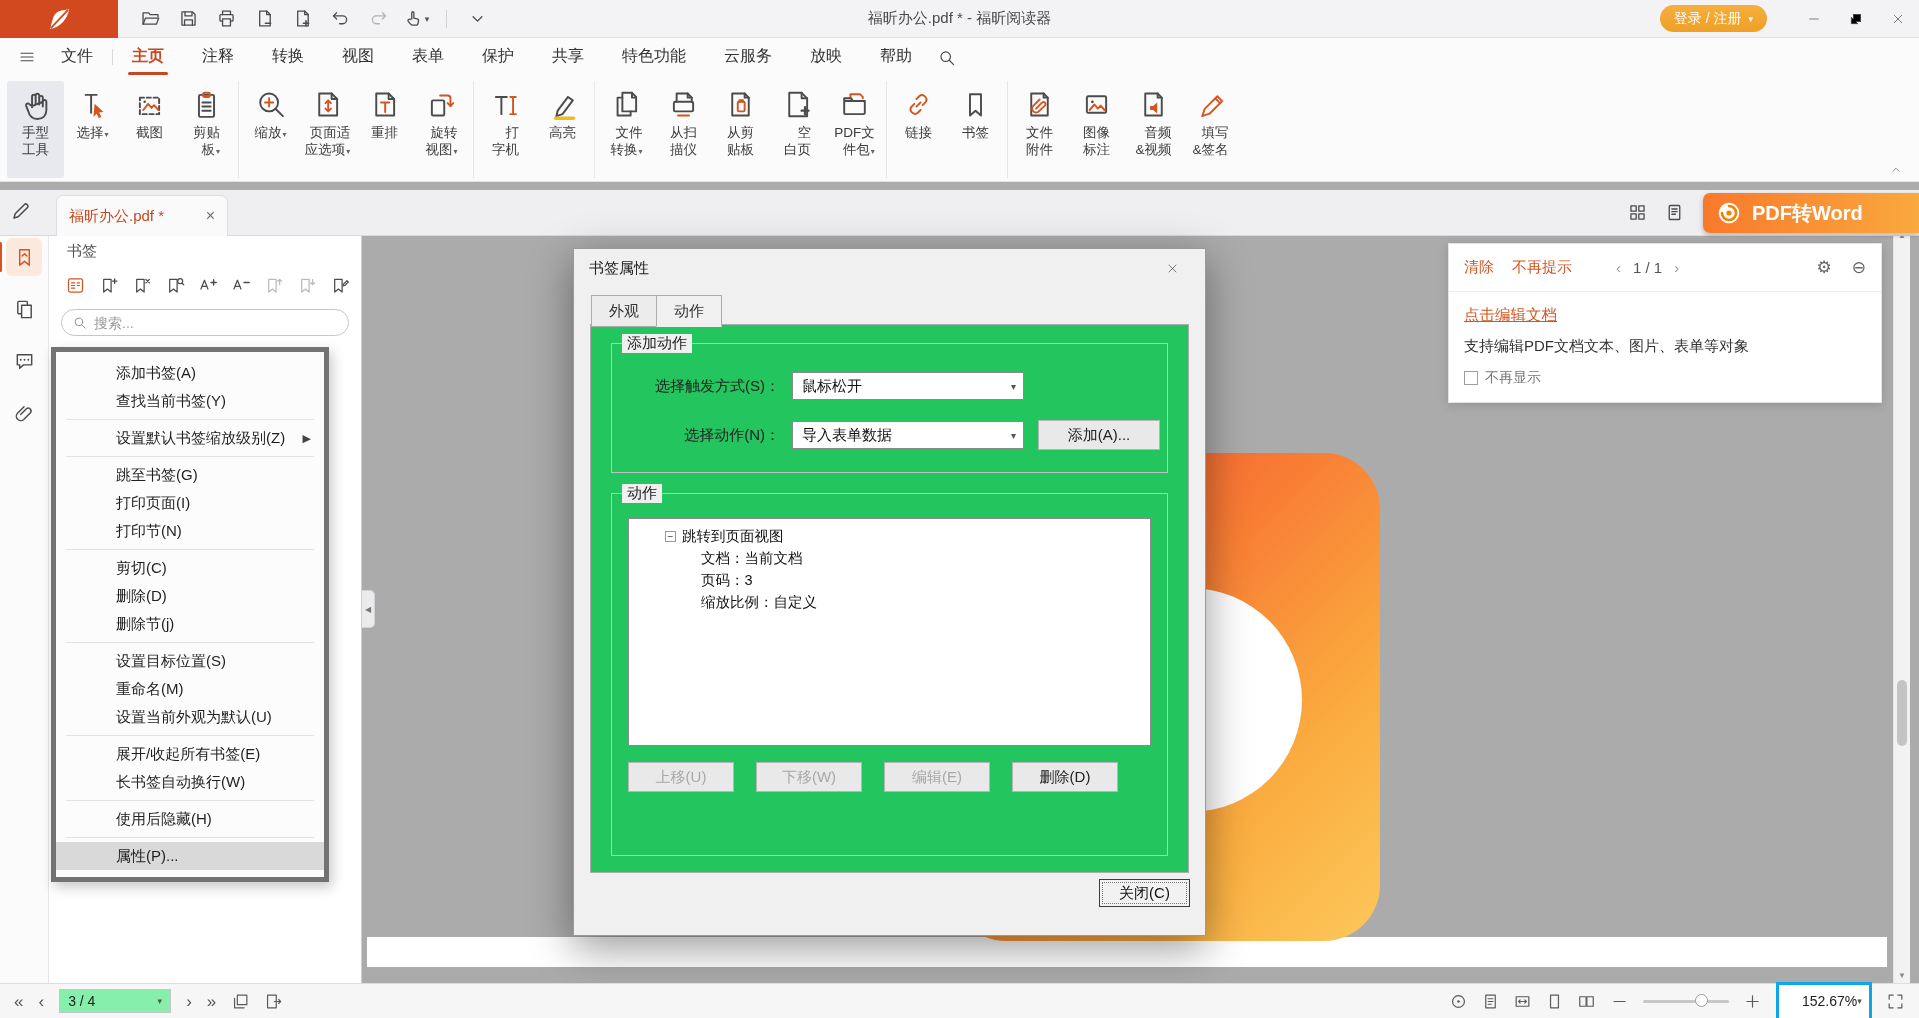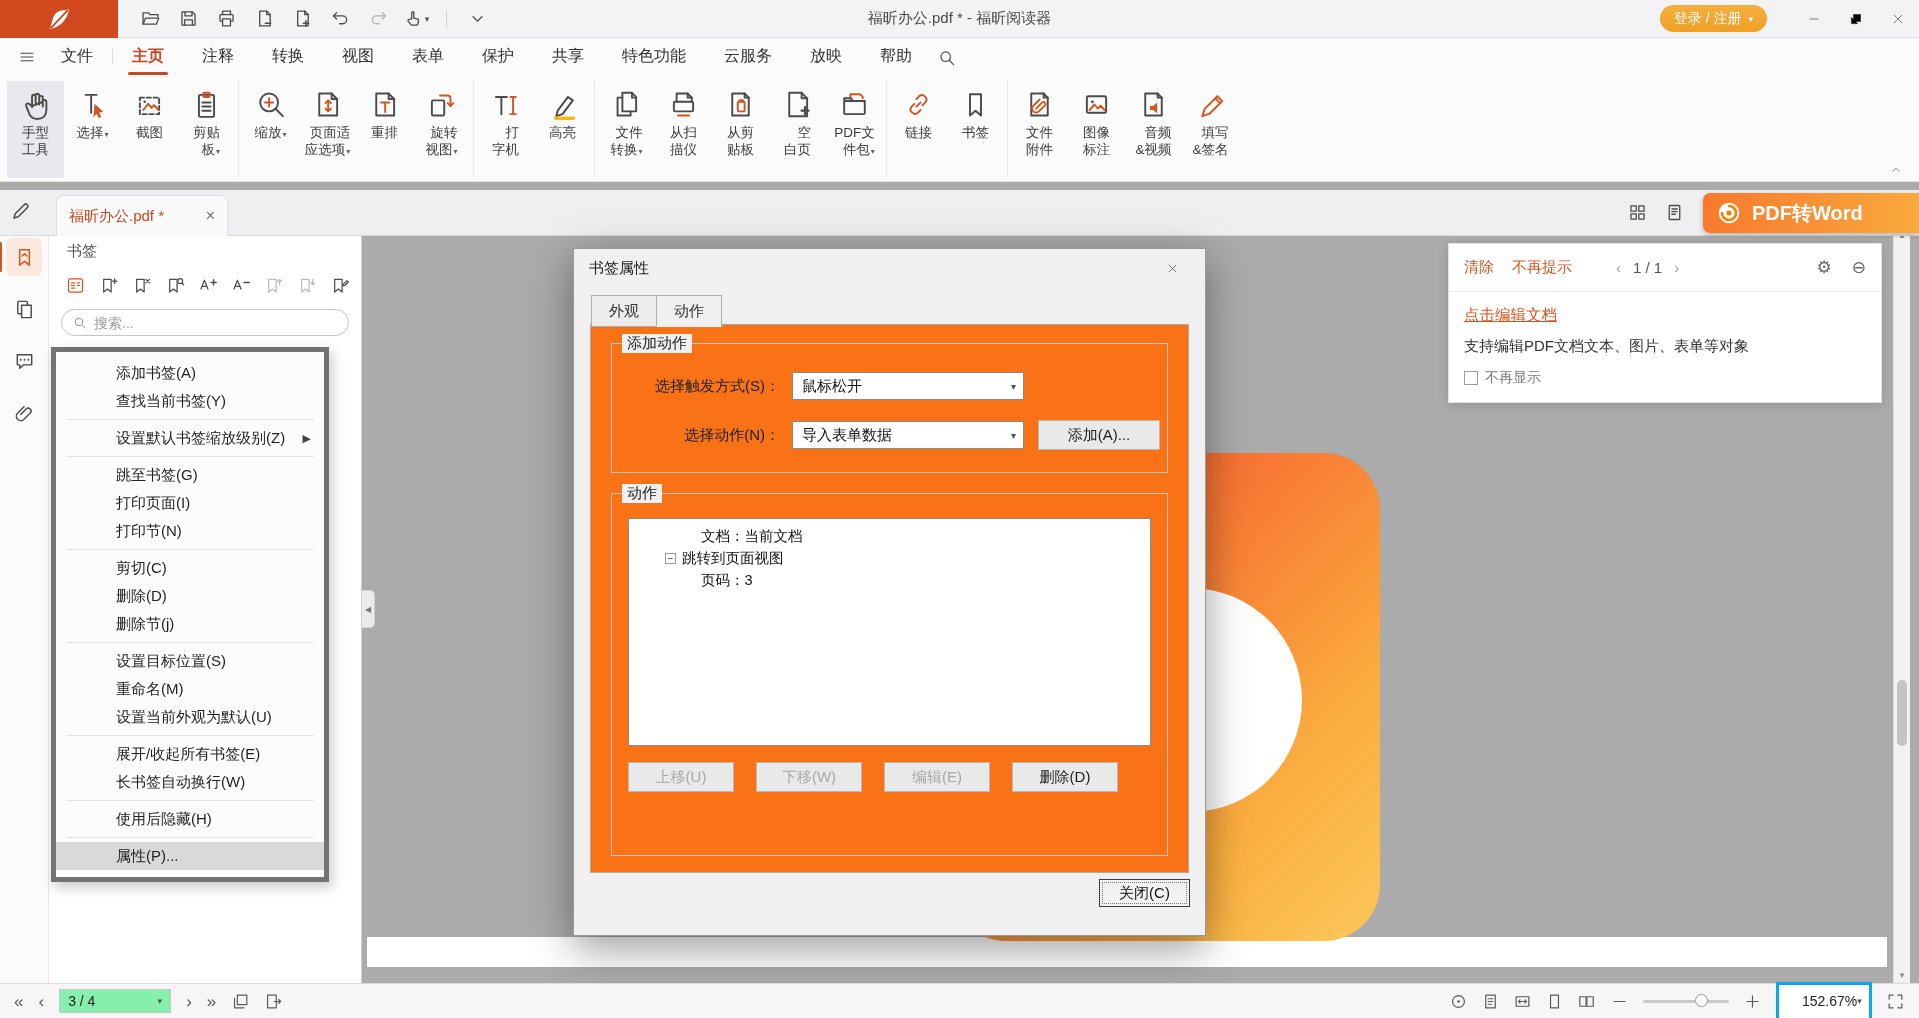--- a/index.html
+++ b/index.html
@@ -107,21 +107,21 @@
   .as-check .box { width:14px; height:14px; border:1px solid #9d9d9d; background:#fff; }
 
   
   .dialog { position:absolute; left:573px; top:248px; width:633px; height:688px; background:#F0F0F0; border:1px solid #9a9a9a; box-shadow:0 12px 40px rgba(0,0,0,.4); z-index:60; }
   .dlg-title { height:38px; display:flex; align-items:center; padding:0 15px; font-size:15px; color:#222; }
   .dlg-x { margin-left:auto; width:36px; height:30px; display:flex; align-items:center; justify-content:center; border:none; background:transparent; }
   .dlg-x svg { width:15px; height:15px; stroke:#333; }
   .dlg-tabs { position:absolute; left:17px; top:46px; display:flex; z-index:2; }
   .dlg-tab { padding:6px 17px 5px; border:1px solid #ACACAC; background:#ECECEC; font-size:15px; margin-right:-1px; cursor:default; }
   .dlg-tab.active { background:#F0F0F0; border-bottom:1px solid #F0F0F0; position:relative; top:0; z-index:3; }
-  .dlg-body { position:absolute; left:16px; right:16px; top:75px; bottom:62px; border:1px solid #ACACAC; background:#f97316; }
+  .dlg-body { position:absolute; left:16px; right:16px; top:75px; bottom:62px; border:1px solid #ACACAC; background:#22c55e; }
   .fieldset { position:absolute; left:20px; right:20px; border:1px solid #C2C2C2; }
   .fieldset .legend { position:absolute; top:-10px; left:10px; background:#F0F0F0; padding:0 5px; font-size:15px; color:#222; }
   .fs-add { top:18px; height:130px; }
   .fs-act { top:168px; bottom:16px; }
   .frow { position:absolute; display:flex; align-items:center; }
   .flabel { width:176px; text-align:right; padding-right:12px; font-size:15px; color:#222; }
   .combo { width:232px; height:28px; background:#fff; border:1px solid #8A8A8A; display:flex; align-items:center; padding:0 22px 0 9px; font-size:15px; color:#111; position:relative; }
   .combo .ccaret { position:absolute; right:7px; font-size:10px; color:#555; }
   .btn { background:#E9E9E9; border:1px solid #B6B6B6; font-size:15px; color:#222; font-family:inherit; }
   .add-btn { width:122px; height:30px; margin-left:14px; }
@@ -762,23 +762,24 @@
         <div class="combo">
           <span>导入表单数据</span>
           <span class="ccaret">▾</span>
         </div>
         <button class="btn add-btn">添加(A)...</button>
       </div>
     </div>
     <div class="fieldset fs-act">
       <span class="legend">动作</span>
       <div class="tree-box" id="action-tree">
+          <div class="trow" style="padding-left: 36px;"><span class="expander">−</span><span>跳转到页面视图</span></div>
           <div class="trow" style="padding-left: 72px;"><span>文档：当前文档</span></div>
-          <div class="trow" style="padding-left: 36px;"><span class="expander">−</span><span>跳转到页面视图</span></div>
           <div class="trow" style="padding-left: 72px;"><span>页码：3</span></div>
+          <div class="trow" style="padding-left: 72px;"><span>缩放比例：自定义</span></div>
         </div>
       <div class="act-buttons" id="action-buttons">
           <button class="btn" disabled="">上移(U)</button>
           <button class="btn" disabled="">下移(W)</button>
           <button class="btn" disabled="">编辑(E)</button>
           <button class="btn">删除(D)</button>
         </div>
     </div>
   </div>
   <button class="close-btn">关闭(C)</button>

